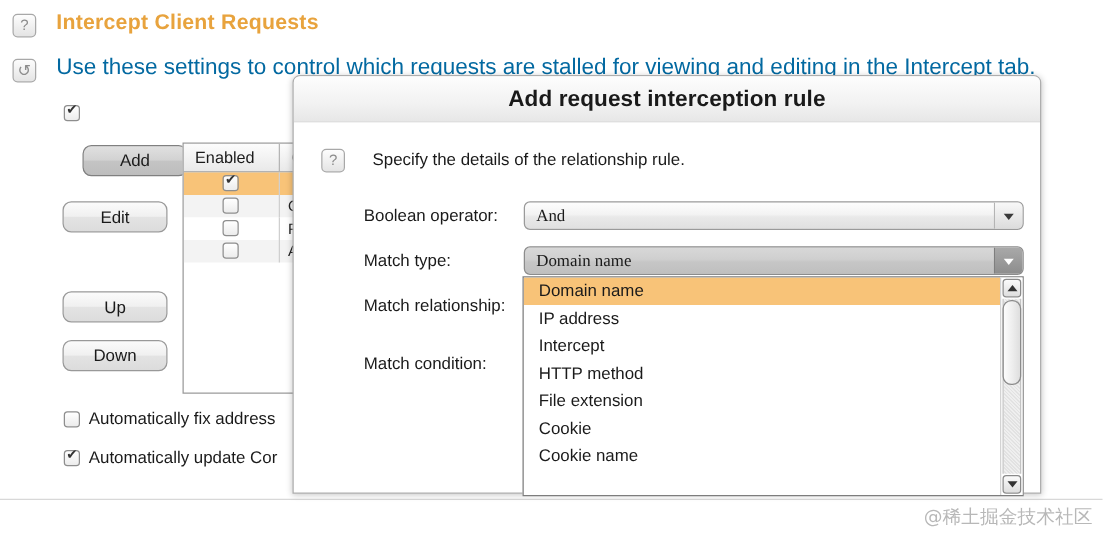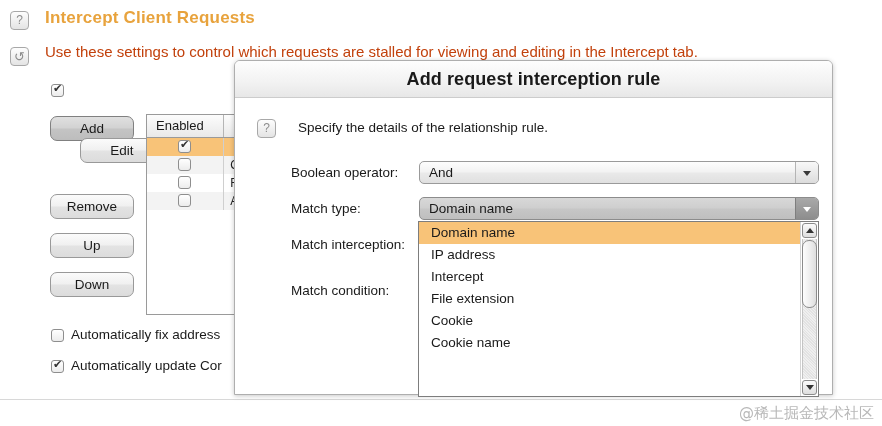--- a/index.html
+++ b/index.html
@@ -49,22 +49,22 @@
     font-size: 17px;
     font-weight: bold;
     color: #e8a33d;
     letter-spacing: 0.2px;
     white-space: nowrap;
   }
   #page-desc {
     position: absolute;
     left: 45px;
     top: 43px;
-    font-size: 15px;
-    color: #c2410c;
+    font-size: 18px;
+    color: #0369a1;
     white-space: nowrap;
   }
 
   .chk {
     position: absolute;
     width: 13px;
     height: 13px;
     box-sizing: border-box;
     border: 1px solid #8e8e8e;
     border-radius: 3px;
@@ -107,22 +107,22 @@
     color: #1a1a1a;
     text-align: center;
     line-height: 23px;
     font-family: "Liberation Sans", sans-serif;
   }
   .side-btn.primary {
     background: linear-gradient(#e0e0e0 0%, #d2d2d2 48%, #c4c4c4 52%, #bdbdbd 100%);
     border-color: #808080;
     font-weight: normal;
   }
-  #btn-add    { top: 116px; }
-  #btn-edit   { top: 138px; margin-left: 30px; }
+  #btn-add    { top: 116px; margin-left: 16px; }
+  #btn-edit   { top: 161px; }
   #btn-remove { top: 194px; }
   #btn-up     { top: 233px; }
   #btn-down   { top: 272px; }
 
   
   #rules-table {
     position: absolute;
     left: 146px;
     top: 114px;
     width: 250px;
@@ -270,20 +270,21 @@
     position: absolute;
     left: 184px;
     width: 400px;
     height: 23px;
     box-sizing: border-box;
     border: 1px solid #9a9a9a;
     border-radius: 5px;
     background: linear-gradient(#fdfdfd 0%, #f3f3f3 45%, #e9e9e9 55%, #e0e0e0 100%);
     display: flex;
     align-items: center;
+    font-family: Liberation Serif, serif;
   }
   .combo .combo-text {
     flex: 1;
     padding-left: 9px;
     font-size: 13.5px;
     color: #1a1a1a;
     white-space: nowrap;
     overflow: hidden;
   }
   .combo .combo-arrow {
@@ -419,21 +420,20 @@
   <div class="hdr-icon" id="help-icon">?</div>
   <div class="hdr-icon" id="reset-icon">↺</div>
 
   <div id="page-title">Intercept Client Requests</div>
   <div id="page-desc">Use these settings to control which requests are stalled for viewing and editing in the Intercept tab.</div>
 
   <div class="chk checked" id="chk-intercept"></div>
 
   <div class="side-btn primary" id="btn-add">Add</div>
   <div class="side-btn" id="btn-edit">Edit</div>
-  <div class="side-btn" id="btn-remove">Remove</div>
   <div class="side-btn" id="btn-down">Down</div>
   <div class="side-btn" id="btn-up">Up</div>
 
   <div id="rules-table">
     <div id="rules-head">
       <div class="col-h c0">Enabled</div>
       <div class="col-h c1">O</div>
       <div class="col-h c2">M</div>
     </div>
 
@@ -492,29 +492,30 @@
     <div class="combo-text">And</div>
     <div class="combo-arrow"></div>
   </div>
 
   <div class="field-label" id="lbl-mtype">Match type:</div>
   <div class="combo" id="combo-mtype">
     <div class="combo-text">Domain name</div>
     <div class="combo-arrow"></div>
   </div>
 
-  <div class="field-label" id="lbl-mrel">Match interception:</div>
+  <div class="field-label" id="lbl-mrel">Match relationship:</div>
 
   <div class="field-label" id="lbl-mcond">Match condition:</div>
 
   <div id="dropdown-popup">
     <div id="dropdown-list">
       <div class="dd-item selected">Domain name</div>
       <div class="dd-item">IP address</div>
       <div class="dd-item">Intercept</div>
+      <div class="dd-item">HTTP method</div>
       <div class="dd-item">File extension</div>
       <div class="dd-item">Cookie</div>
       <div class="dd-item">Cookie name</div>
     </div>
     <div id="dropdown-scrollbar">
       <div id="sb-track"></div>
       <div id="sb-thumb"></div>
       <div class="sb-arrow up"></div>
       <div class="sb-arrow down"></div>
     </div>

